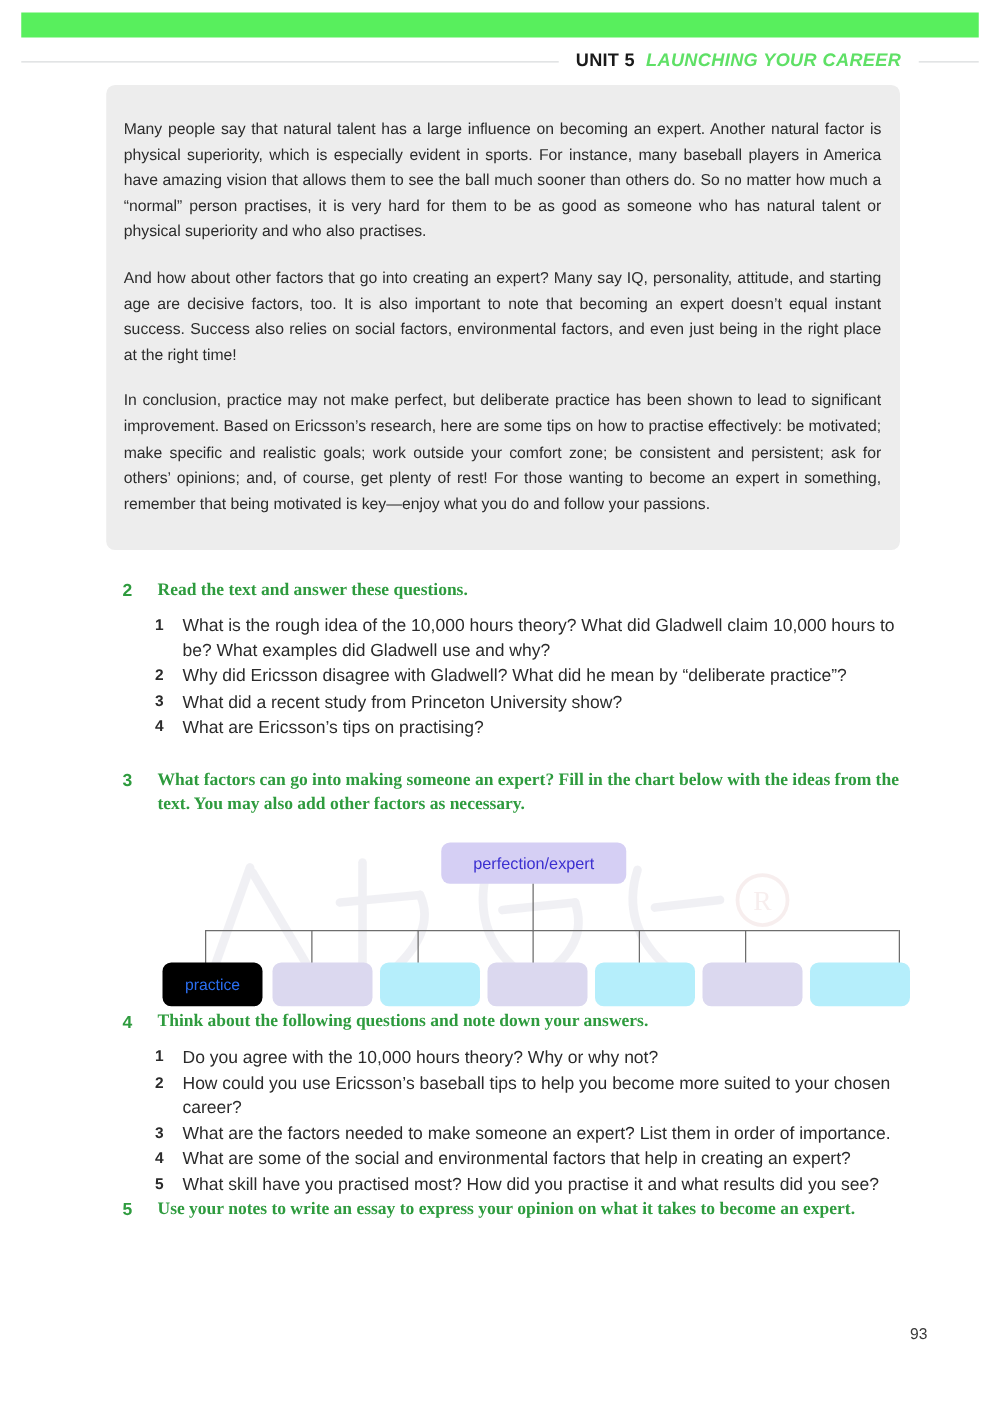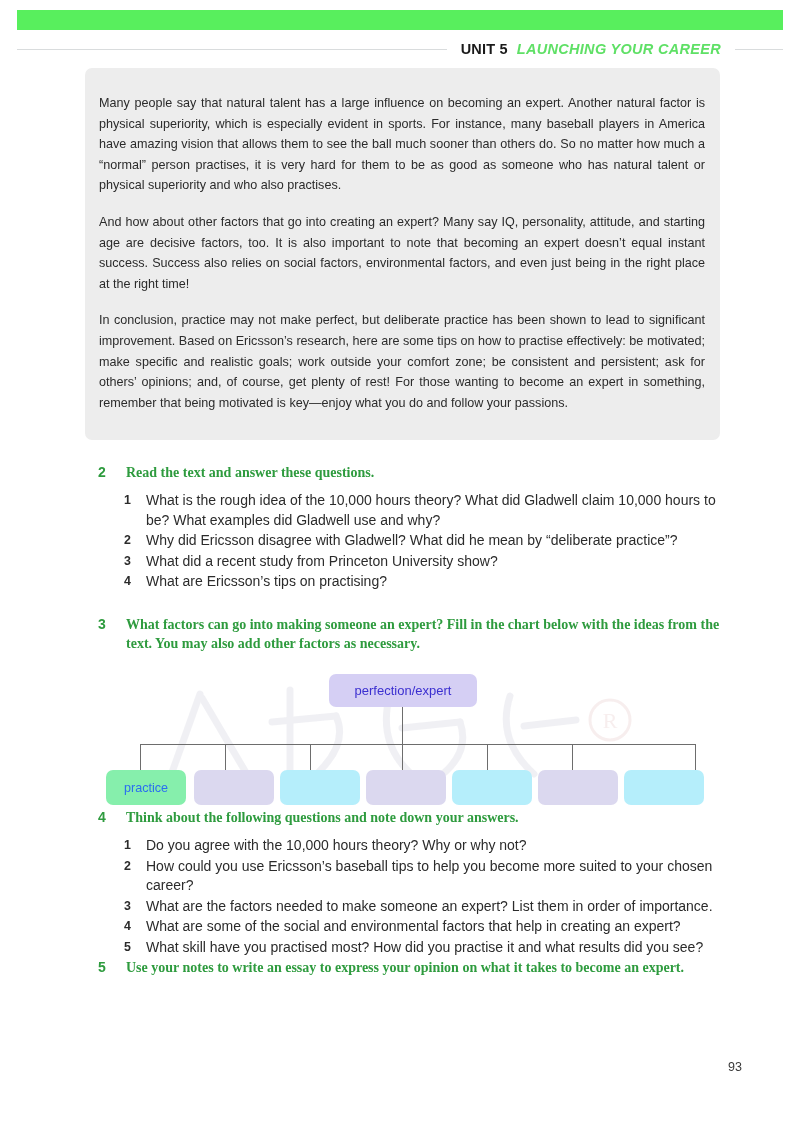--- a/index.html
+++ b/index.html
@@ -130,21 +130,21 @@
   }
   .qtext {
     font-size: 14px;
     color: #2b2b2b;
     line-height: 19.5px;
   }
 
   
   .chart {
     position: absolute;
-    left: 82px;
+    left: 106px;
     top: 660px;
     width: 622px;
     height: 135px;
   }
   .node-top {
     position: absolute;
     left: 247px;
     top: 14px;
     width: 148px;
     height: 33px;
@@ -286,21 +286,21 @@
   <div class="hbar"></div>
 
   <div class="drop" style="left:58px;"></div>
   <div class="drop" style="left:143px;"></div>
   <div class="drop" style="left:228px;"></div>
   <div class="drop" style="left:320px;"></div>
   <div class="drop" style="left:405px;"></div>
   <div class="drop" style="left:490px;"></div>
   <div class="drop" style="left:613px;"></div>
 
-  <div class="leaf" style="left:24px;  width:80px; background:#86efac;">
+  <div class="leaf" style="left:24px;  width:80px; background:#000000;">
     <span>practice</span>
   </div>
   <div class="leaf" style="left:112px; width:80px; background:#dbd8ef;">
     <span></span>
   </div>
   <div class="leaf" style="left:198px; width:80px; background:#b5eefb;">
     <span></span>
   </div>
   <div class="leaf" style="left:284px; width:80px; background:#dbd8ef;">
     <span></span>

